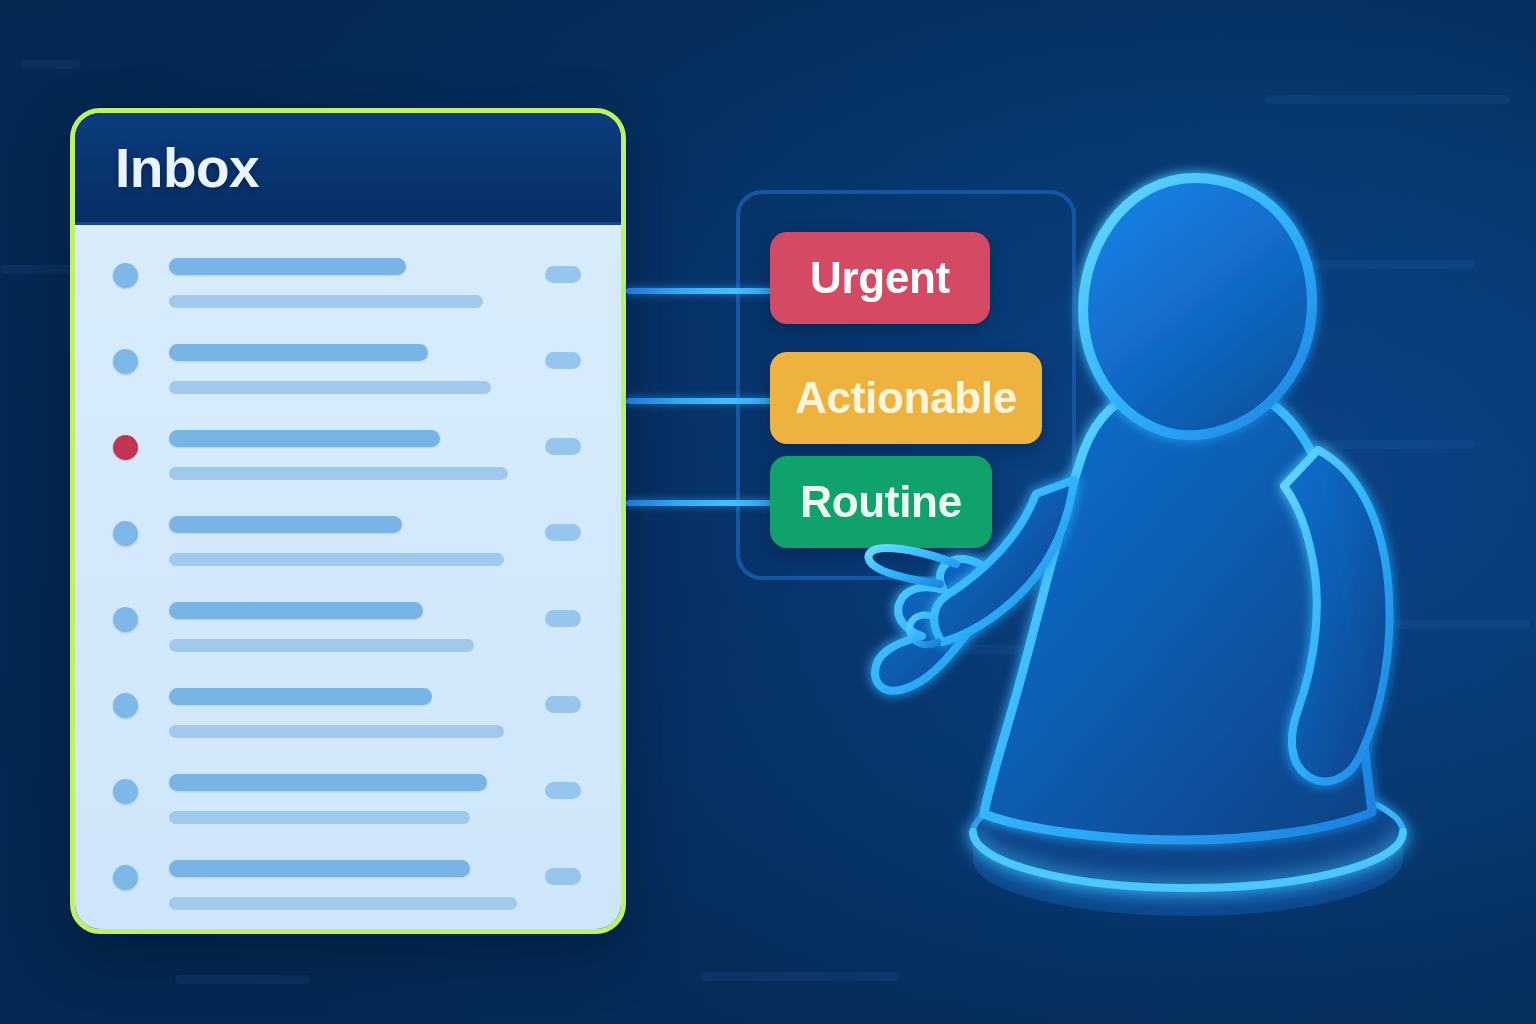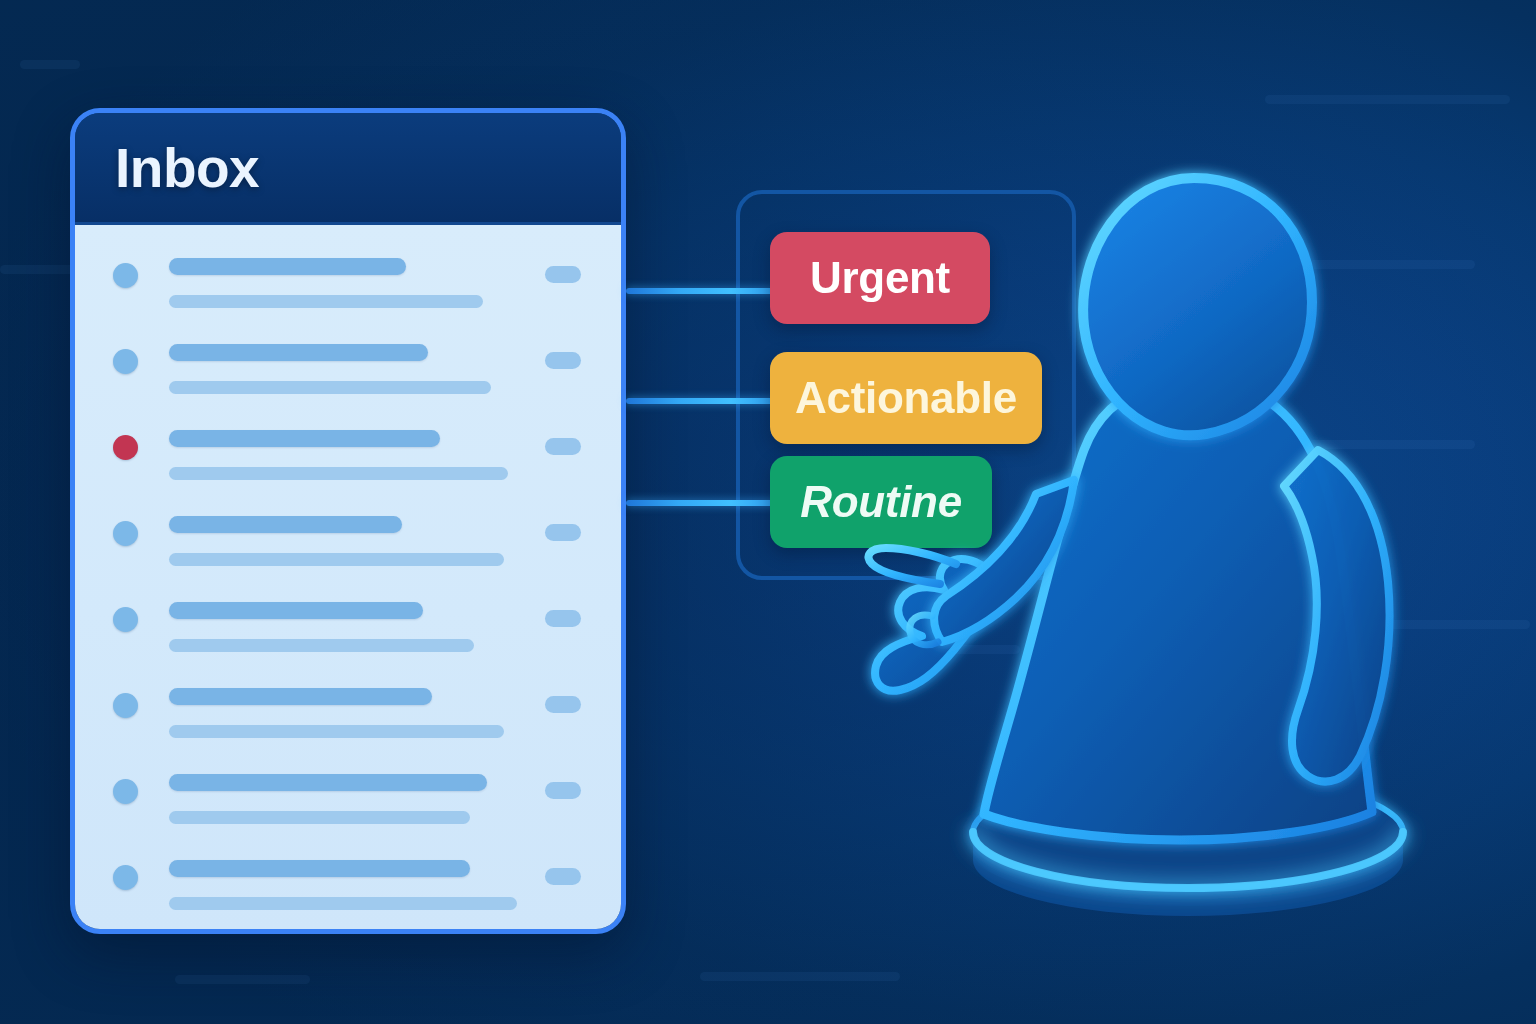--- a/index.html
+++ b/index.html
@@ -24,21 +24,21 @@
     position:absolute; inset:0;
     background: radial-gradient(ellipse 120% 110% at 28% 52%, rgba(3,33,72,.55) 0%, rgba(3,33,72,.18) 42%, rgba(3,33,72,0) 70%);
   }
   
   .deco{ position:absolute; height:9px; border-radius:5px; background:rgba(92,160,235,.075); }
 
   
   .card-wrap{
     position:absolute; left:70px; top:108px; width:556px; height:826px;
     border-radius:30px;
-    border:5px solid #3b82f6;
+    border:5px solid #bef264;
     background:#0a3a78;
     box-shadow:0 20px 56px rgba(1,17,42,.45);
     overflow:hidden;
   }
   .card-head{
     height:112px;
     background:linear-gradient(180deg,#0b3c7d 0%, #072f66 100%);
     display:flex; align-items:center; padding-left:40px;
     border-bottom:3px solid #12488f;
   }
@@ -91,21 +91,21 @@
   .badge{
     position:absolute;
     display:flex; align-items:center; justify-content:center;
     border-radius:17px;
     font-size:44px; font-weight:600; letter-spacing:-.3px;
     box-shadow:0 6px 16px rgba(2,18,44,.35);
     padding:0 26px;
   }
   .badge-urgent{ background:#d44a62; color:#ffffff; }
   .badge-action{ background:#eeb23e; color:#fdf6dc; }
-  .badge-routine{ background:#10a26b; color:#eefbf5;font-style:italic; }
+  .badge-routine{ background:#10a26b; color:#eefbf5; }
 
   
   #figure{ position:absolute; left:860px; top:150px; width:640px; height:780px; }
 </style>
 </head>
 <body>
 
 <div id="stage">
   <div class="bg-base"></div>
   <div class="bg-vig"></div>

